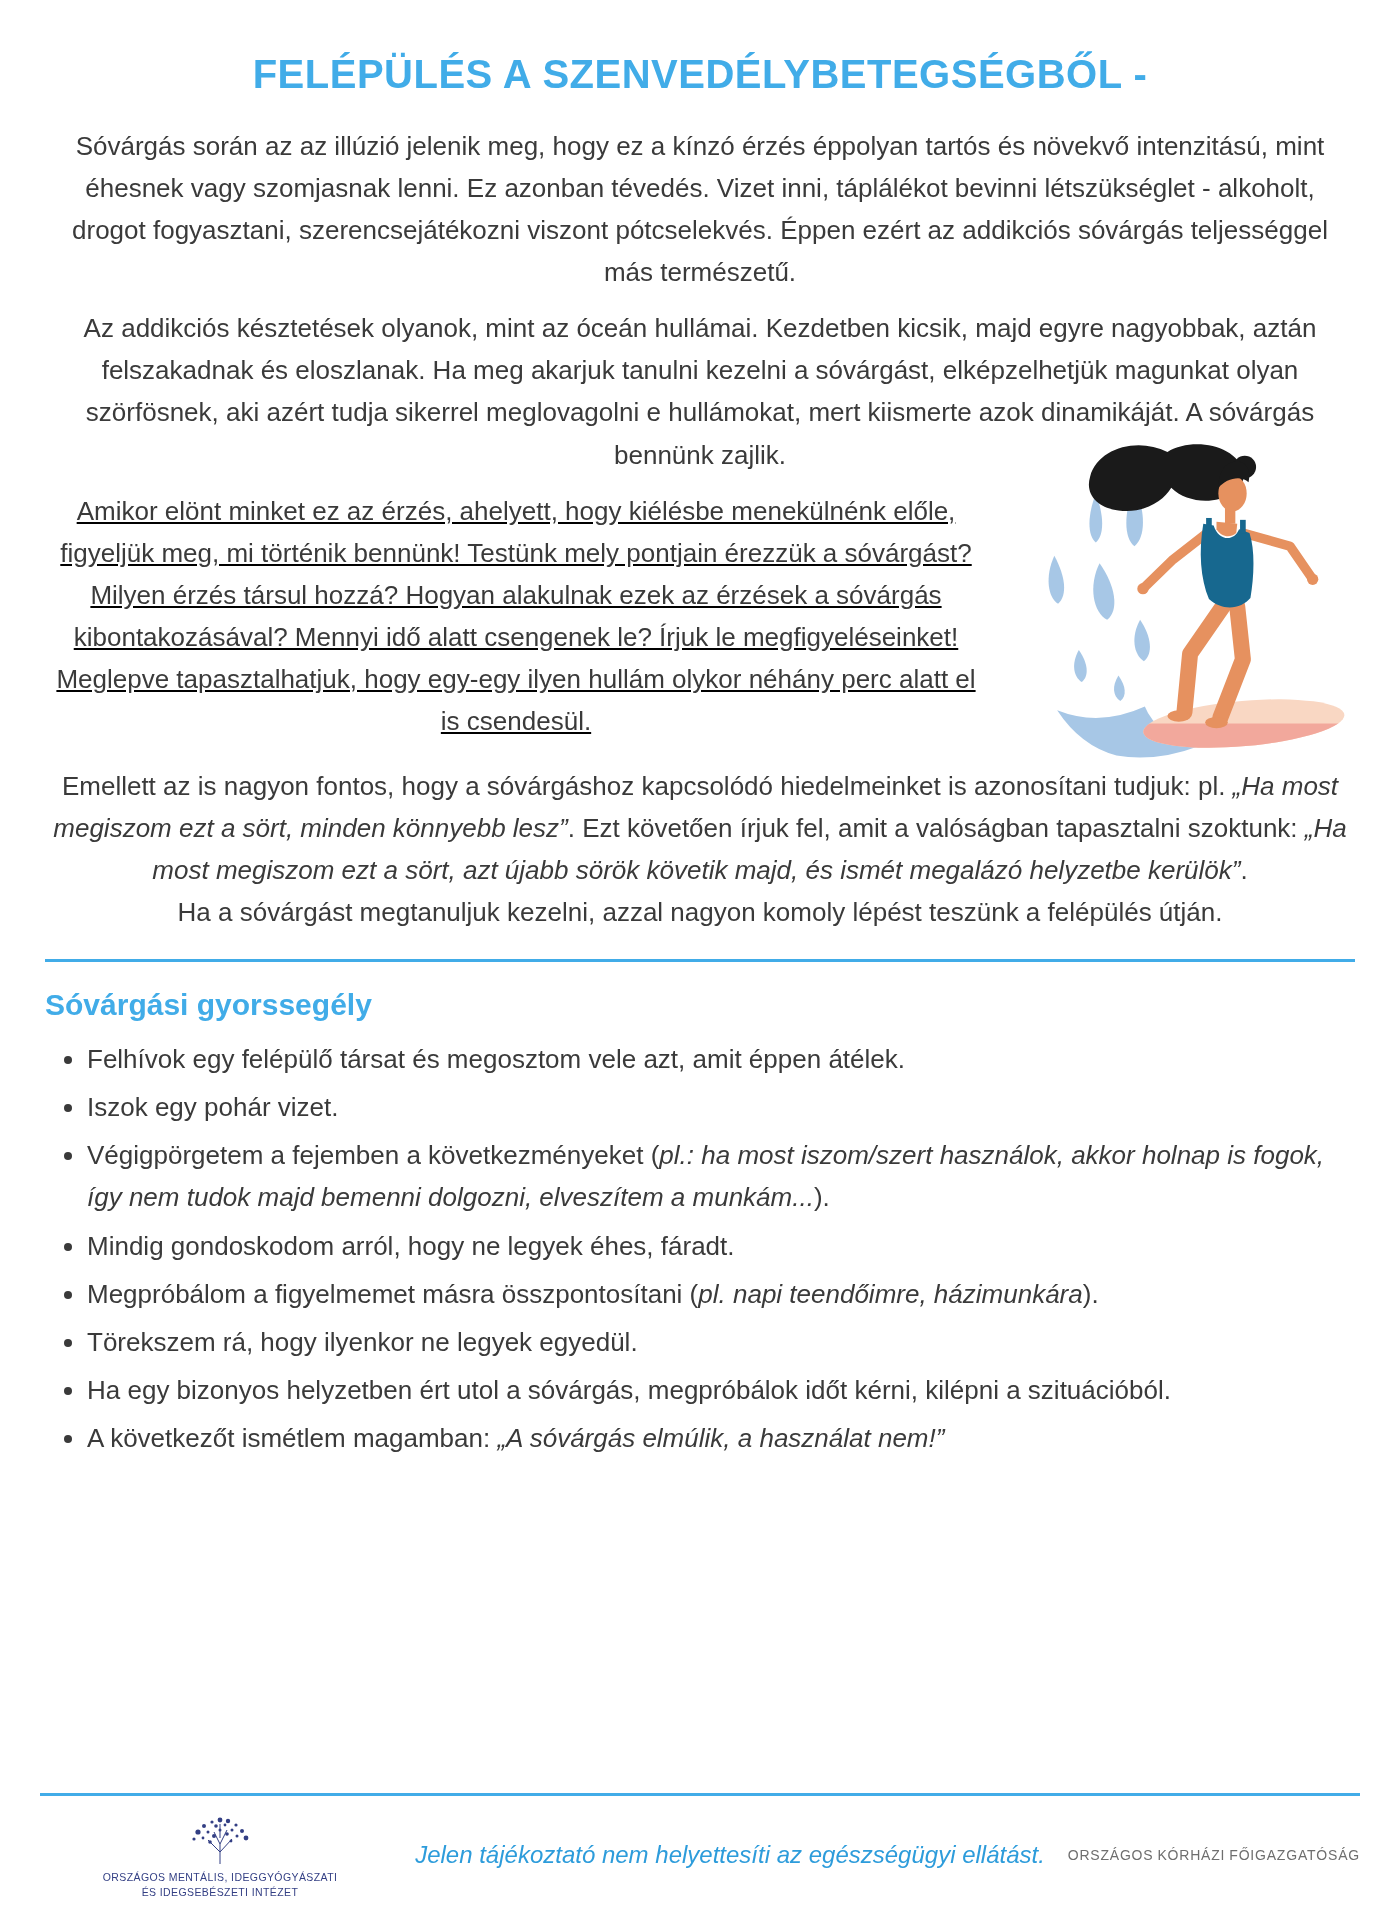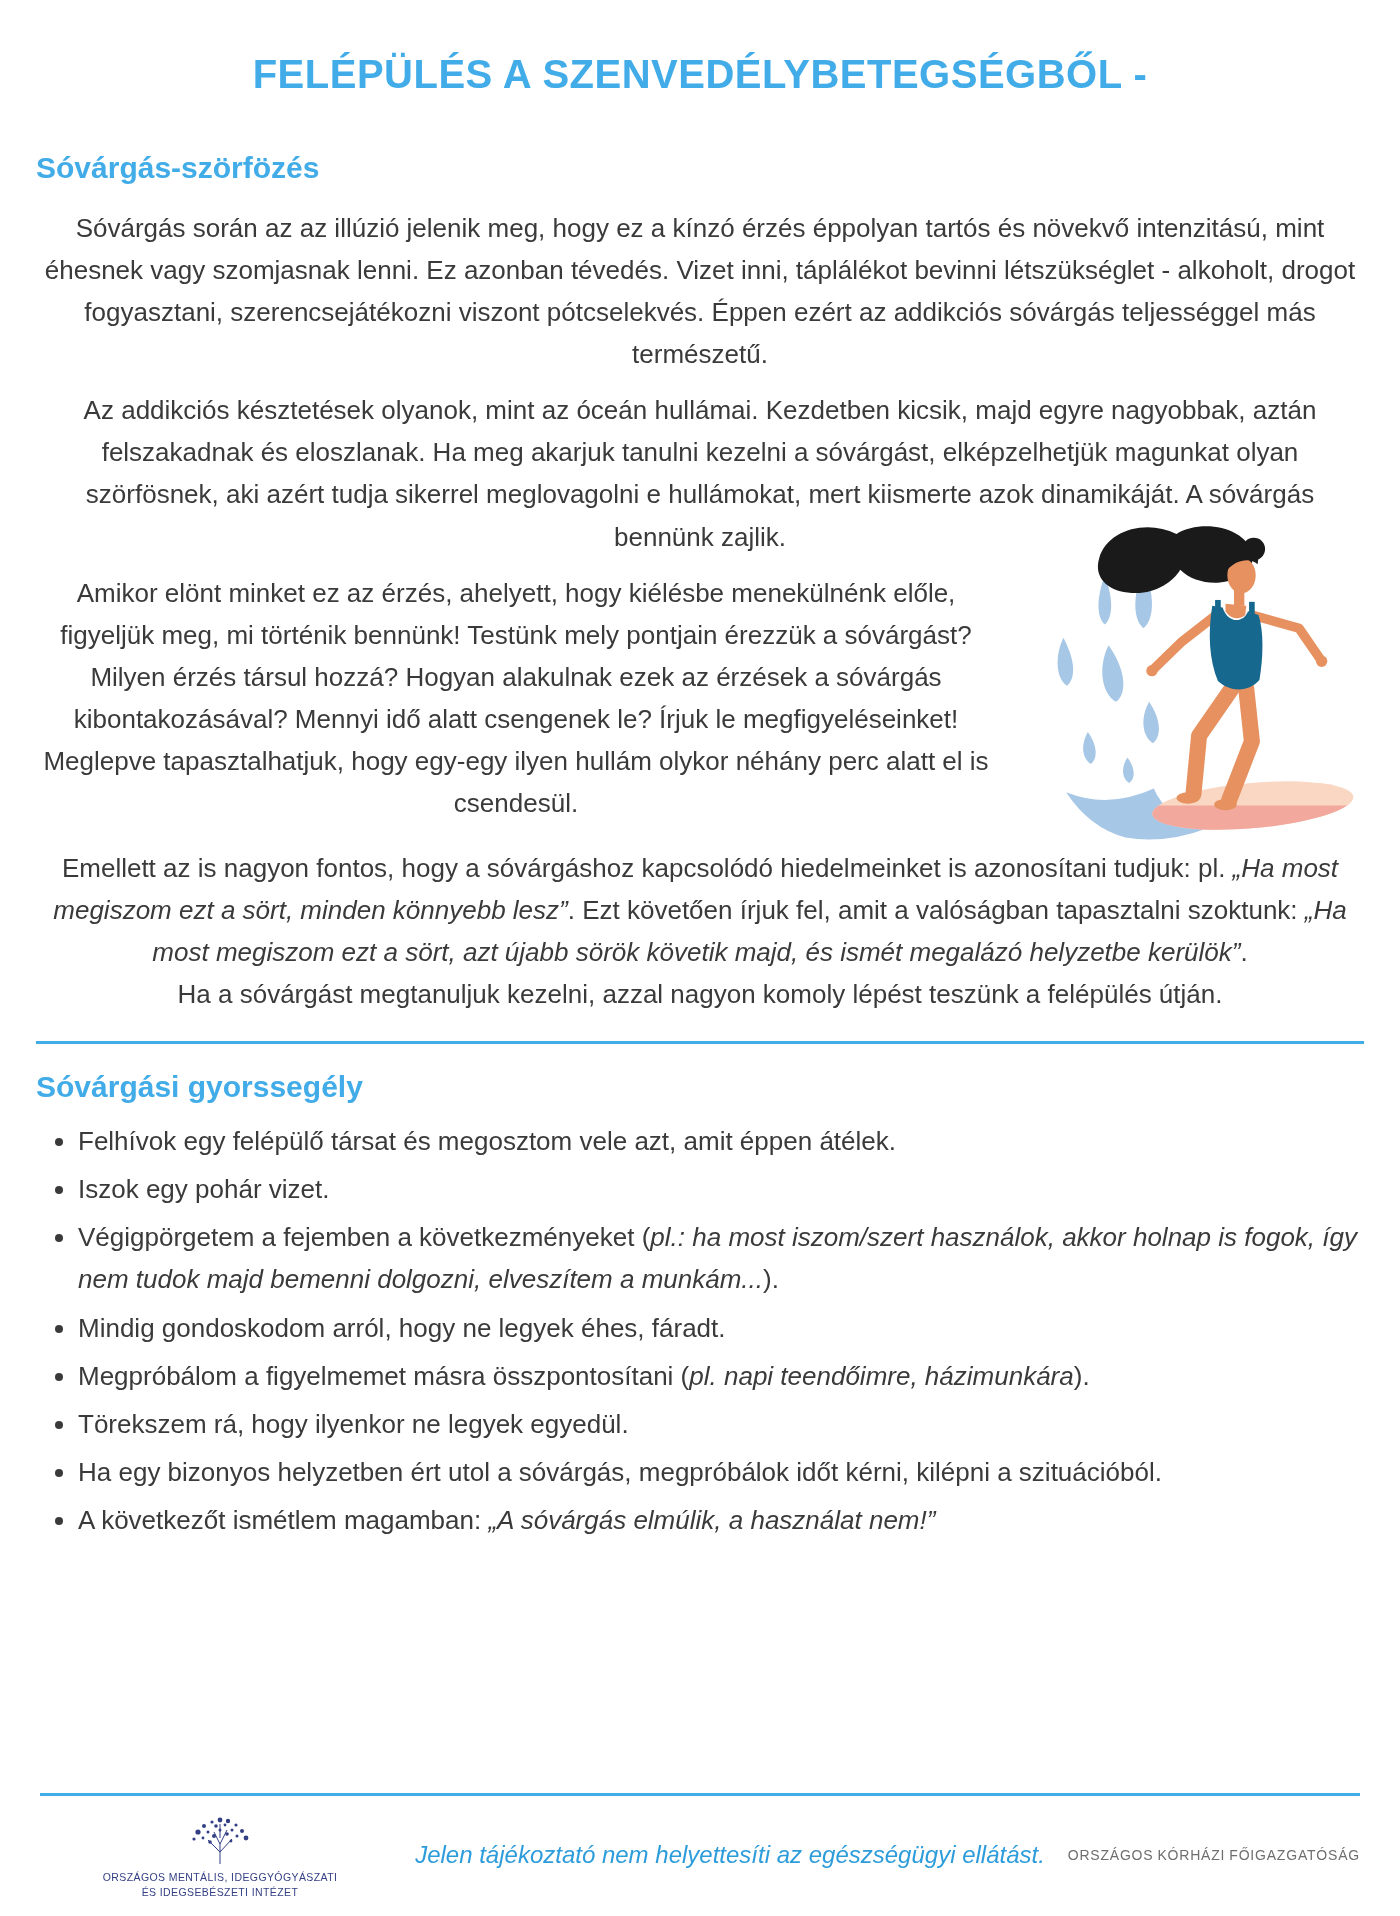--- a/index.html
+++ b/index.html
@@ -6,21 +6,21 @@
   html,body { margin:0; padding:0; background:#ffffff; }
   .page {
     position: relative;
     width: 1400px;
     height: 1916px;
     margin: 0 auto;
     background: #ffffff;
     font-family: "Liberation Sans", sans-serif;
     overflow: hidden;
   }
-  .content { padding: 0 36px; }
+  .content { padding: 0 45px; }
 
   .main-title {
     margin: 0;
     padding-top: 46px;
     text-align: center;
     color: #41ACE8;
     font-size: 40px;
     font-weight: 700;
     letter-spacing: 0.5px;
     line-height: 1.42;
@@ -36,21 +36,21 @@
   .para {
     font-size: 26px;
     color: #3A3A3A;
     line-height: 1.62;
     margin: 0 0 14px 0;
     text-align: center;
   }
   .mt { margin-top: 22px; }
   .no-gap { margin-bottom: 0; }
 
-  .row { display: flex; gap: 8px; }
+  .row { display: flex; gap: 8px; text-decoration: underline; }
   .row .para { flex: 1; margin-bottom: 0; }
   .illustration {
     flex: 0 0 360px;
     width: 360px;
     height: 330px;
     margin-top: -55px;
   }
   .illustration svg { width: 100%; height: 100%; }
 
   .divider {
@@ -120,21 +120,20 @@
 </head>
 <body>
 
 <div class="page">
   <div class="content">
 
     <h1 class="main-title">
       <span>FELÉPÜLÉS A SZENVEDÉLYBETEGSÉGBŐL -</span><br>
     </h1>
 
-    <h2 class="section-heading">Sóvárgás-szörfözés</h2>
 
     <p class="para mt">Sóvárgás során az az illúzió jelenik meg, hogy ez a kínzó érzés éppolyan tartós és növekvő intenzitású, mint éhesnek vagy szomjasnak lenni. Ez azonban tévedés. Vizet inni, táplálékot bevinni létszükséglet - alkoholt, drogot fogyasztani, szerencsejátékozni viszont pótcselekvés. Éppen ezért az addikciós sóvárgás teljességgel más természetű.</p>
 
     <p class="para">Az addikciós késztetések olyanok, mint az óceán hullámai. Kezdetben kicsik, majd egyre nagyobbak, aztán felszakadnak és eloszlanak. Ha meg akarjuk tanulni kezelni a sóvárgást, elképzelhetjük magunkat olyan szörfösnek, aki azért tudja sikerrel meglovagolni e hullámokat, mert kiismerte azok dinamikáját. A sóvárgás bennünk zajlik.</p>
 
     <div class="row">
       <p class="para">Amikor elönt minket ez az érzés, ahelyett, hogy kiélésbe menekülnénk előle, figyeljük meg, mi történik bennünk! Testünk mely pontjain érezzük a sóvárgást? Milyen érzés társul hozzá? Hogyan alakulnak ezek az érzések a sóvárgás kibontakozásával? Mennyi idő alatt csengenek le? Írjuk le megfigyeléseinket! Meglepve tapasztalhatjuk, hogy egy-egy ilyen hullám olykor néhány perc alatt el is csendesül.</p>
       <div class="illustration">
         <svg viewBox="0 0 360 350" xmlns="http://www.w3.org/2000/svg">
 

